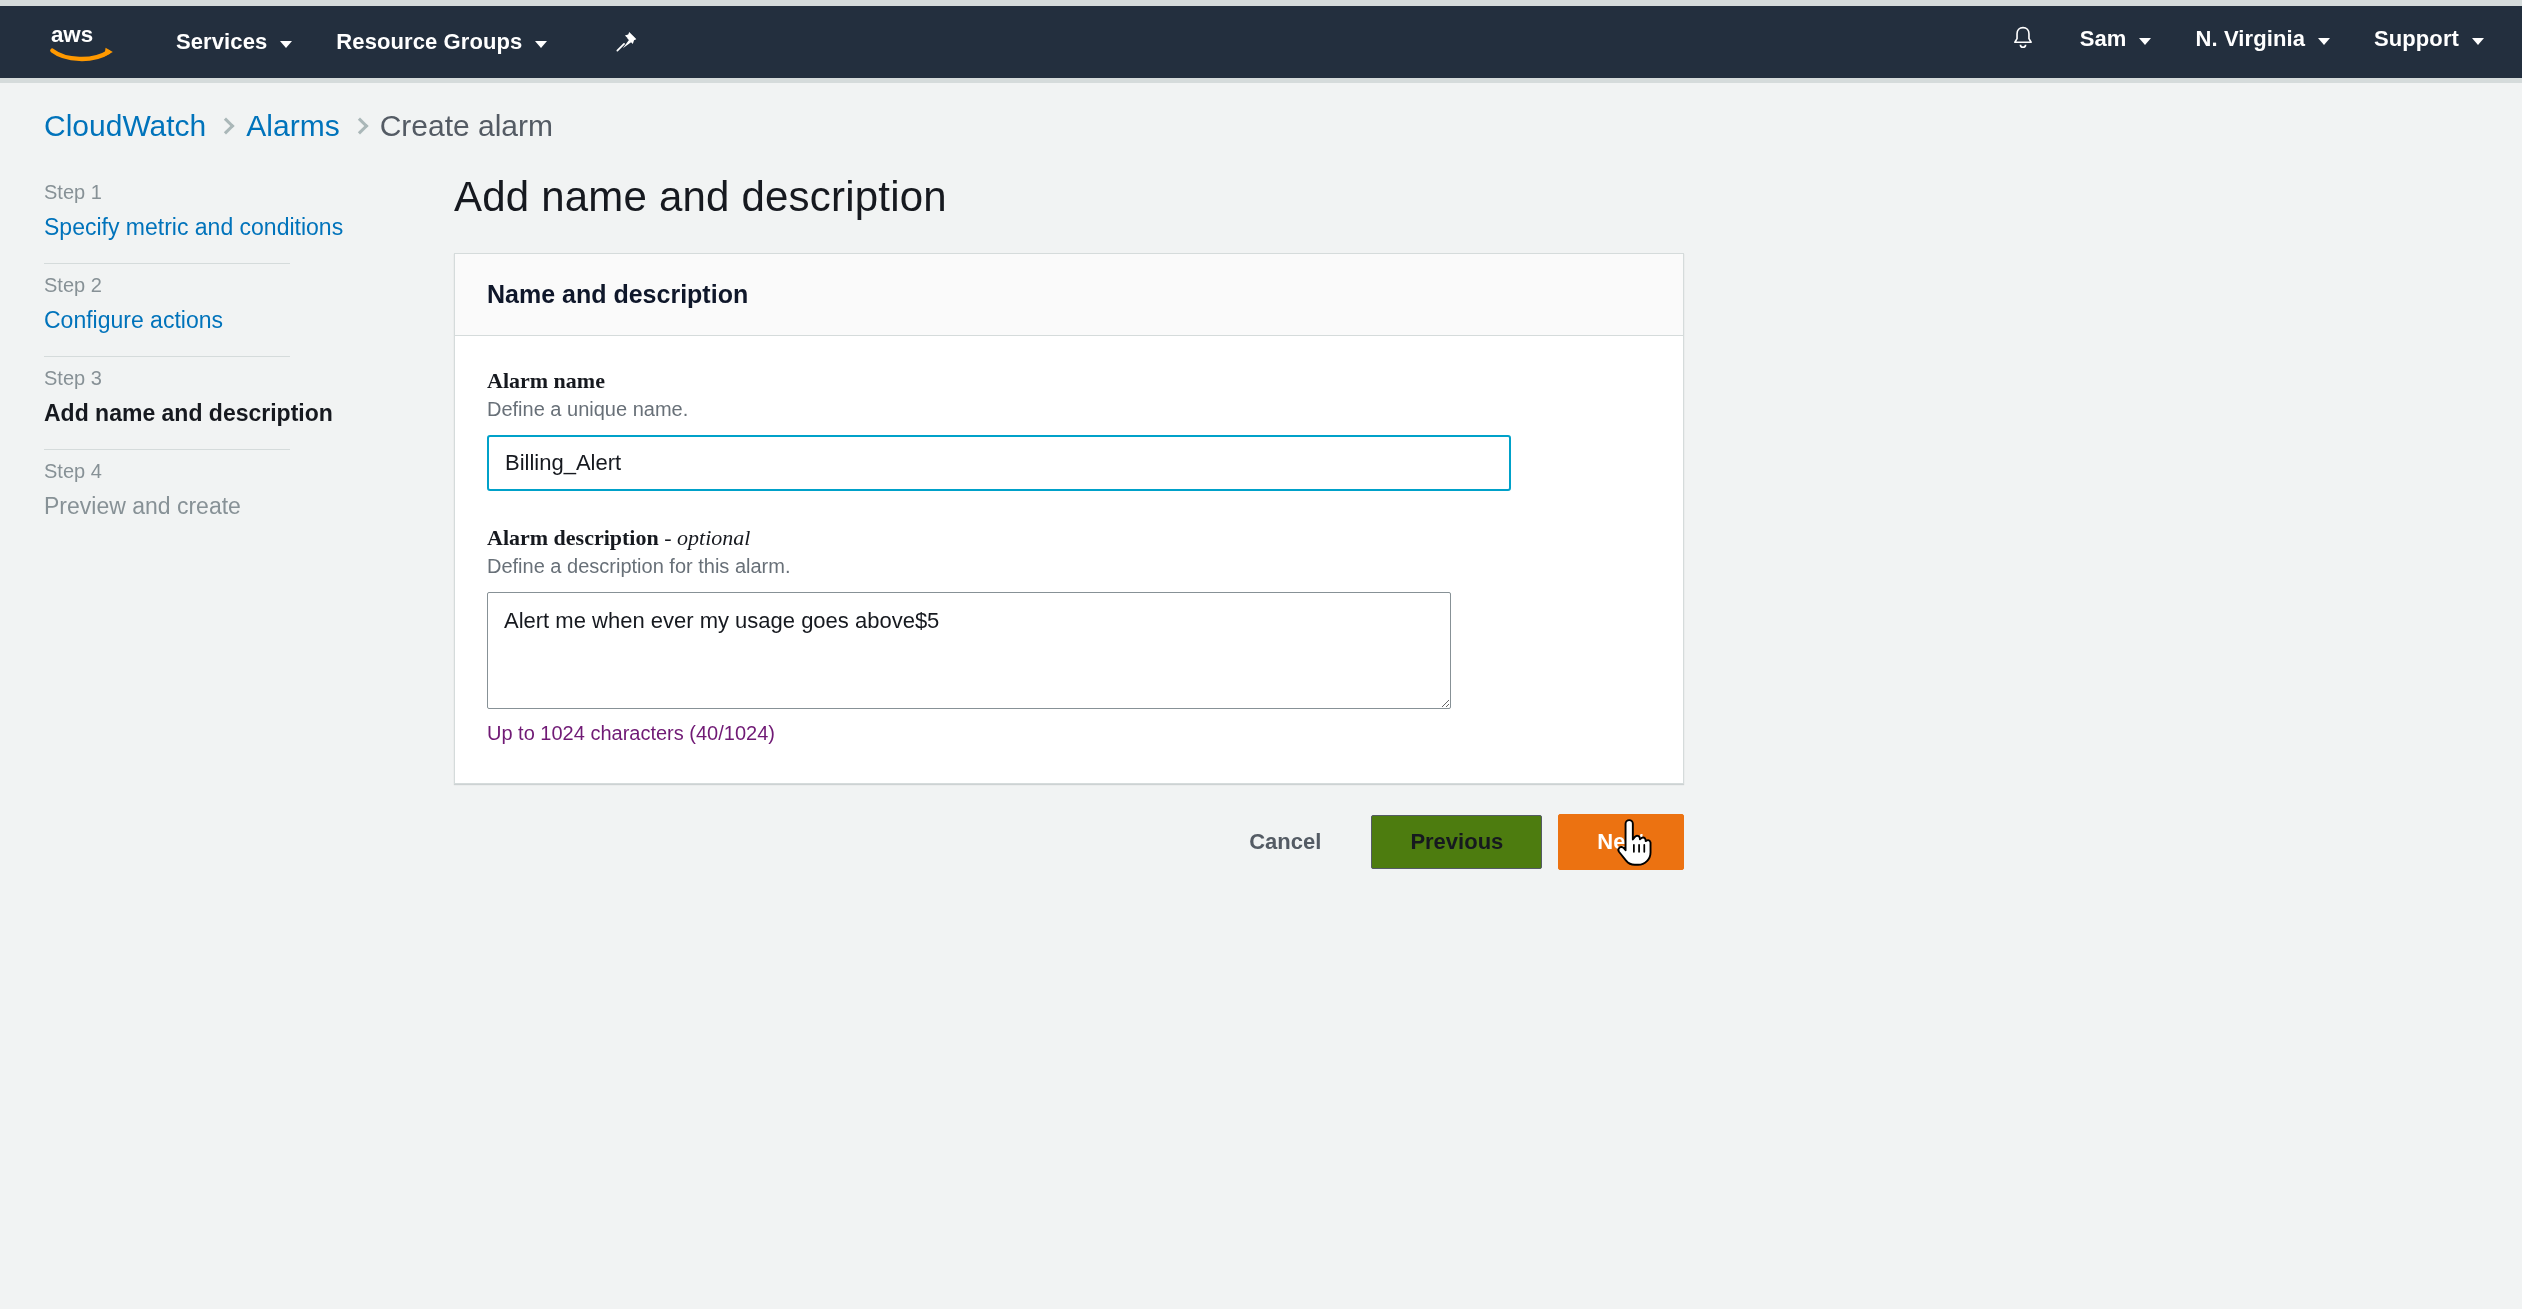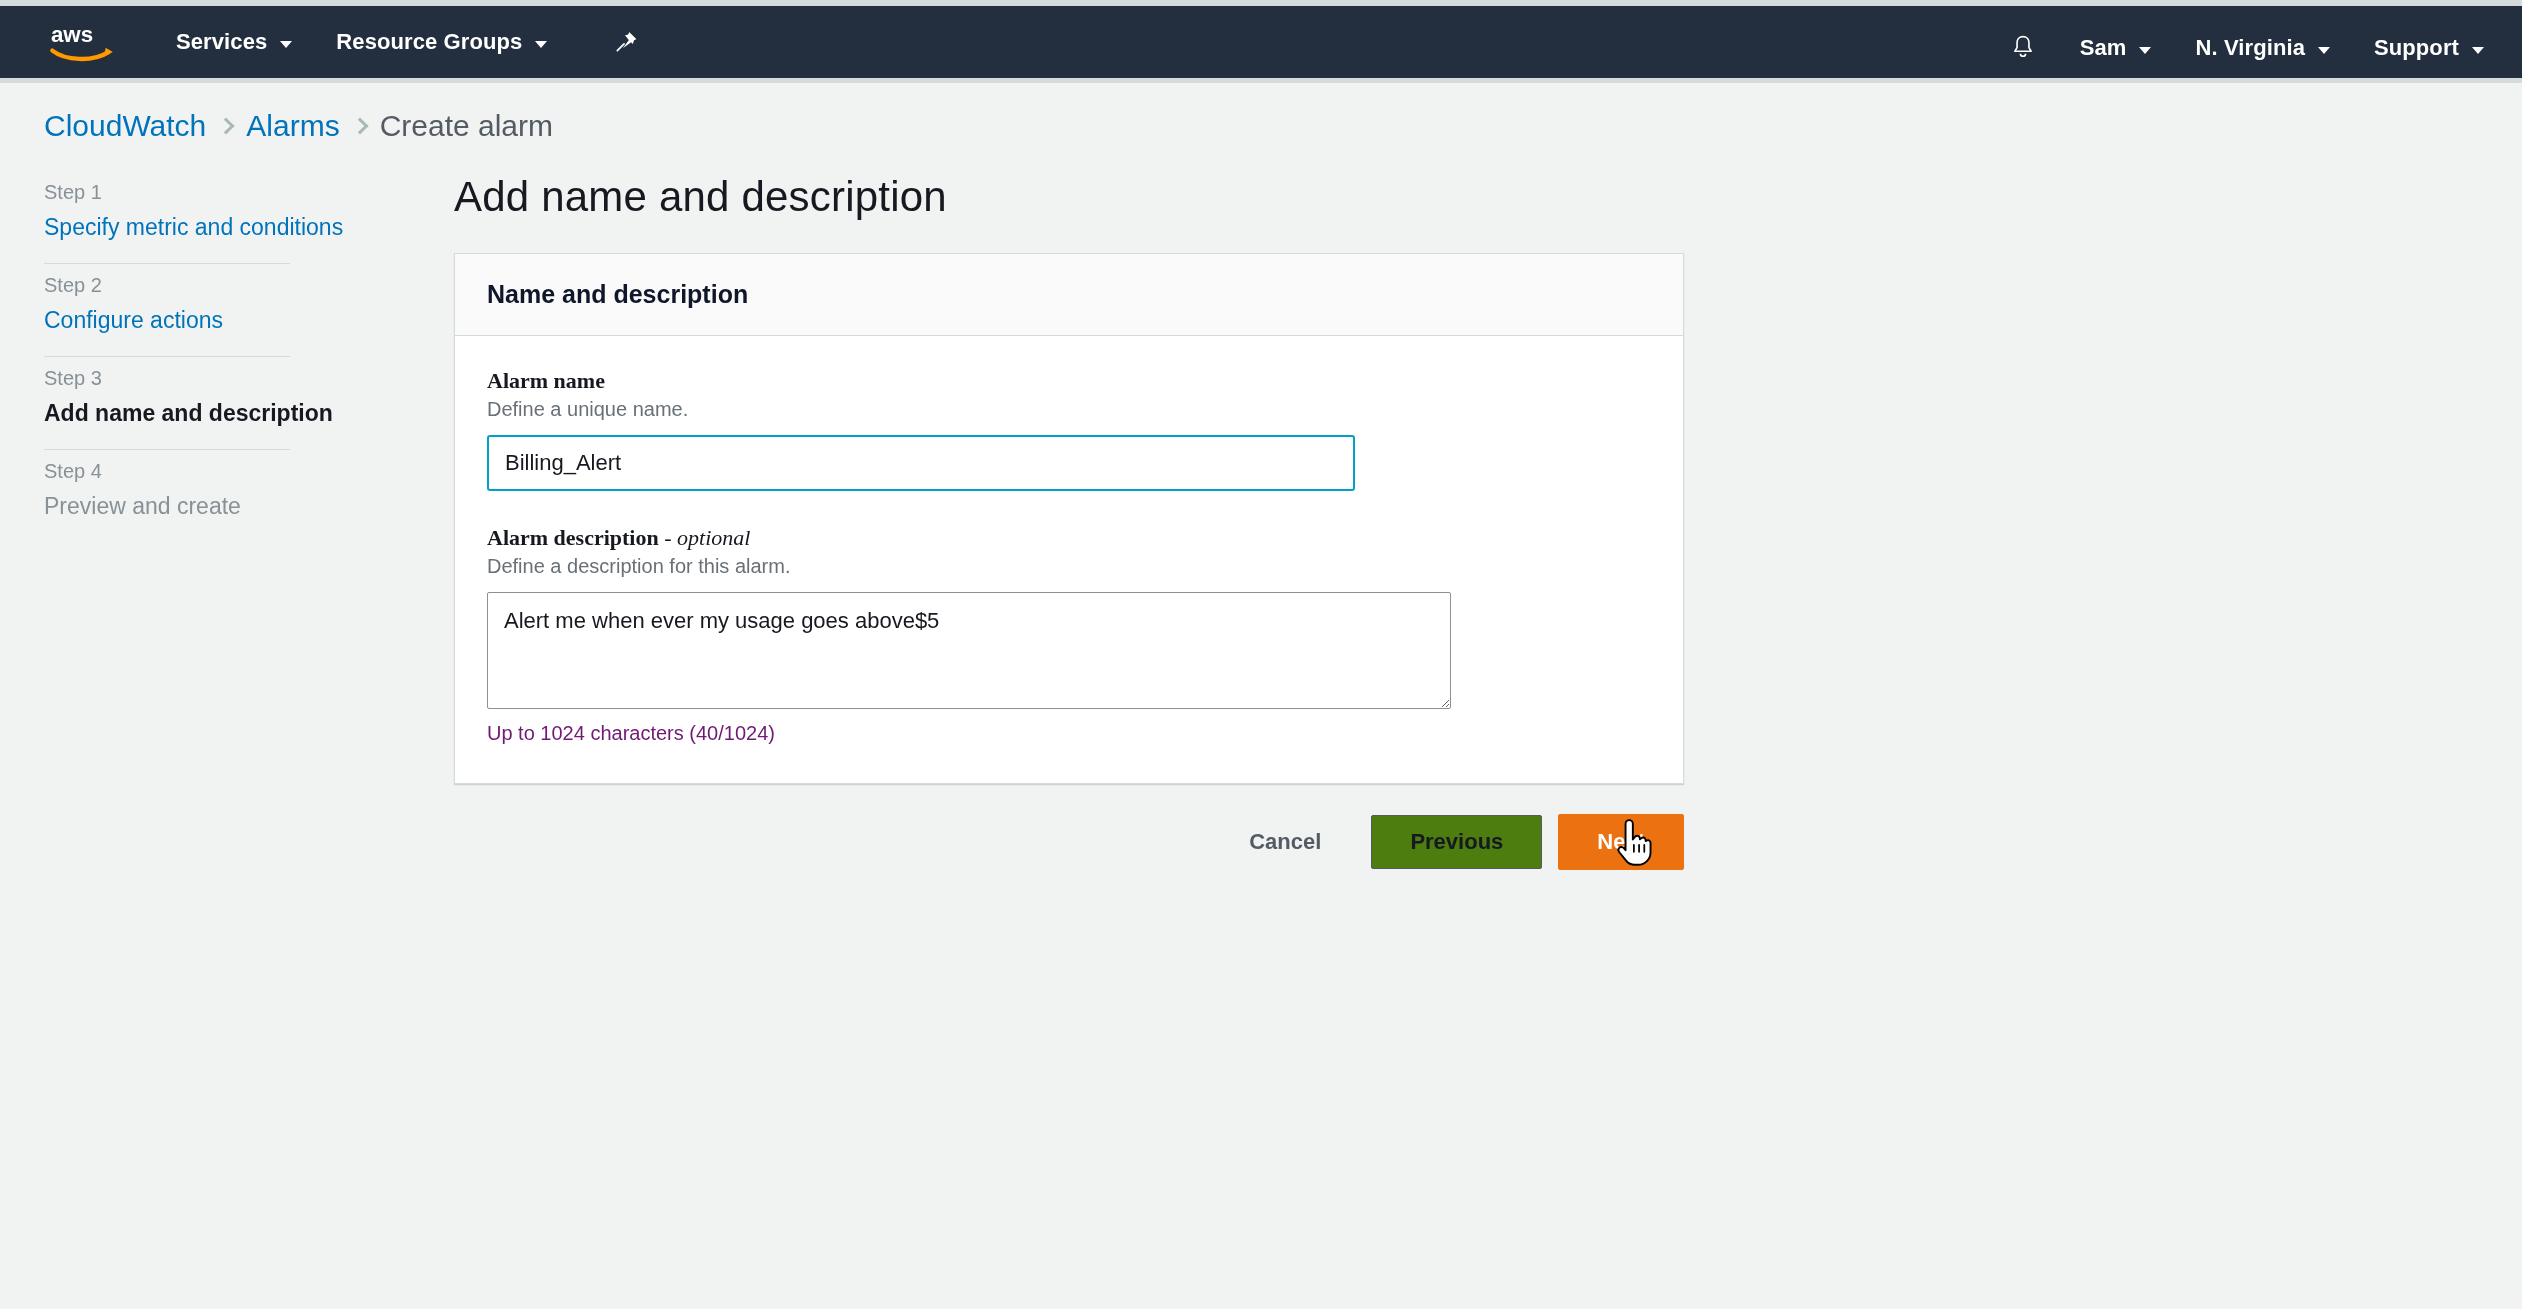--- a/index.html
+++ b/index.html
@@ -57,21 +57,21 @@
     border-right: 6px solid transparent;
     border-top: 7px solid #ffffff;
     position: relative;
     top: 2px;
   }
   .pin-icon { margin-left: 22px; width: 26px; height: 26px; cursor: pointer; }
 
   .nav-right {
     position: absolute;
     right: 38px;
-    top: 10px;
+    top: 1px;
     height: 64px;
     display: flex;
     align-items: center;
   }
   .nav-right .nav-item { margin-right: 0; margin-left: 44px; font-weight: bold; }
   .bell-icon { width: 26px; height: 30px; cursor: pointer; }
 
   .nav-bottom-strip { height: 5px; background: #d5dbdb; }
 
   
@@ -165,21 +165,21 @@
     font-family: Liberation Serif, serif;
   }
   .field-label .optional { font-weight: normal; font-style: italic; }
   .field-desc {
     font-size: 20px;
     color: #687078;
     margin-bottom: 14px;
   }
 
   .text-input {
-    width: 868px;
+    width: 1024px;
     height: 56px;
     border: 2px solid #00a1c9;
     border-radius: 3px;
     background: #ffffff;
     font-family: "Liberation Sans", sans-serif;
     font-size: 22px;
     color: #16191f;
     padding: 0 16px;
     outline: none;
     display: block;

